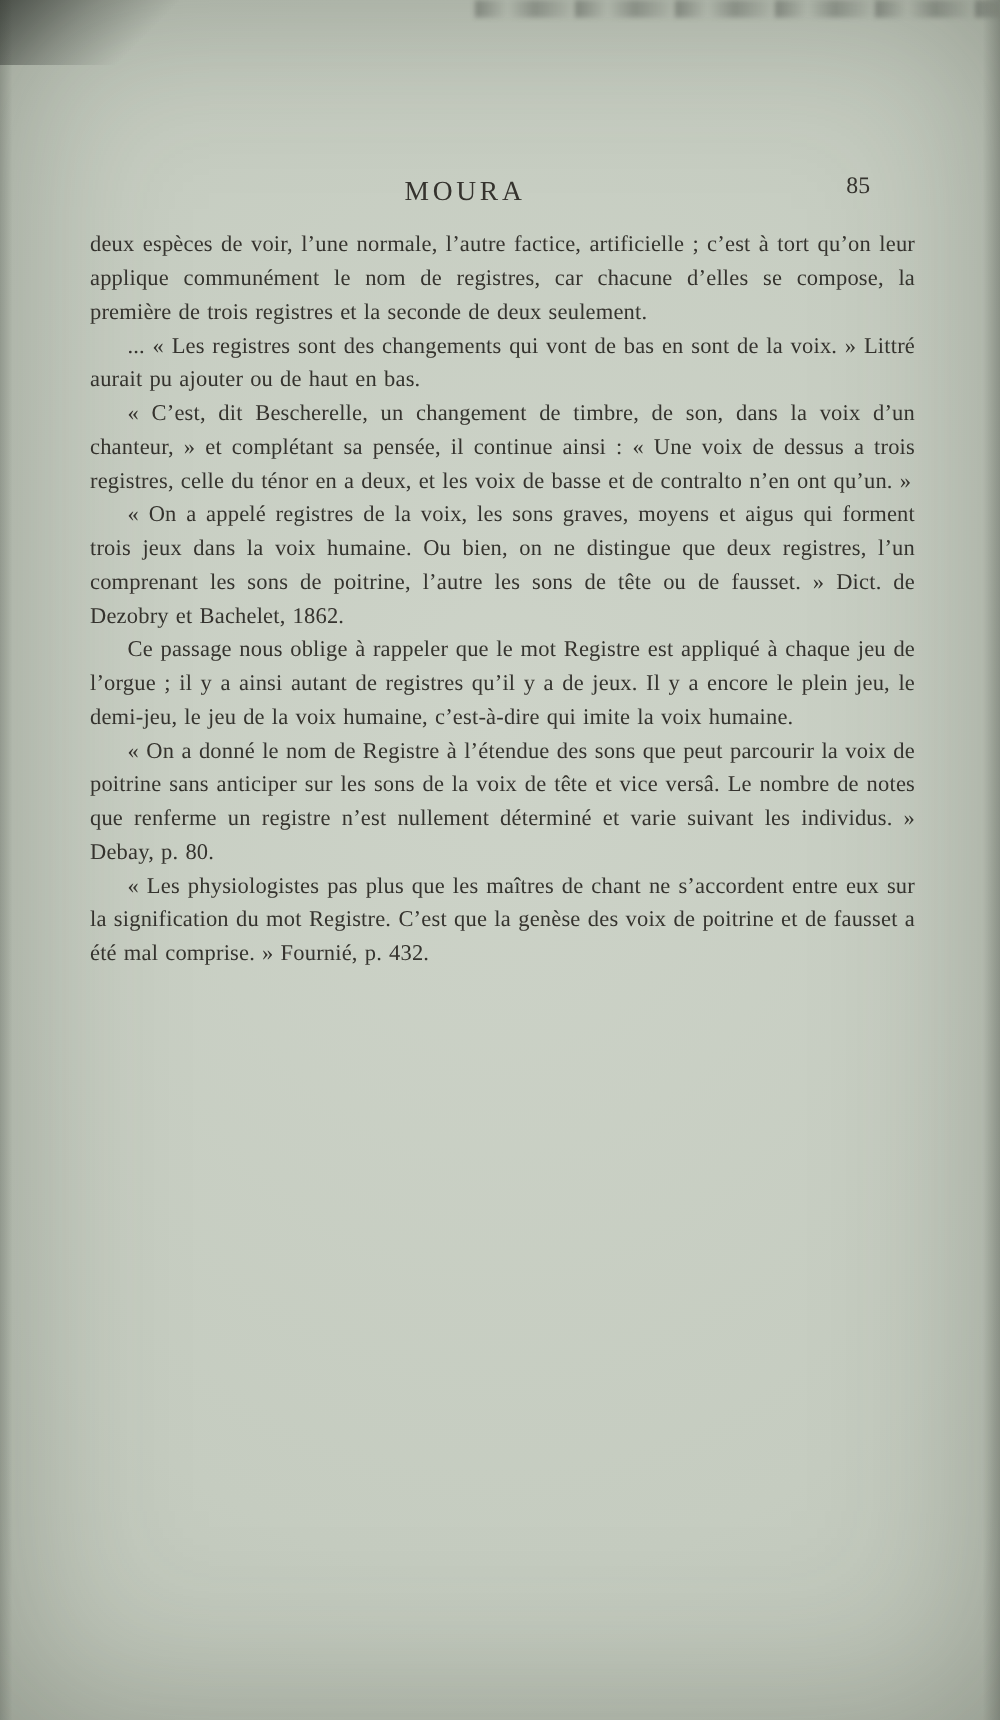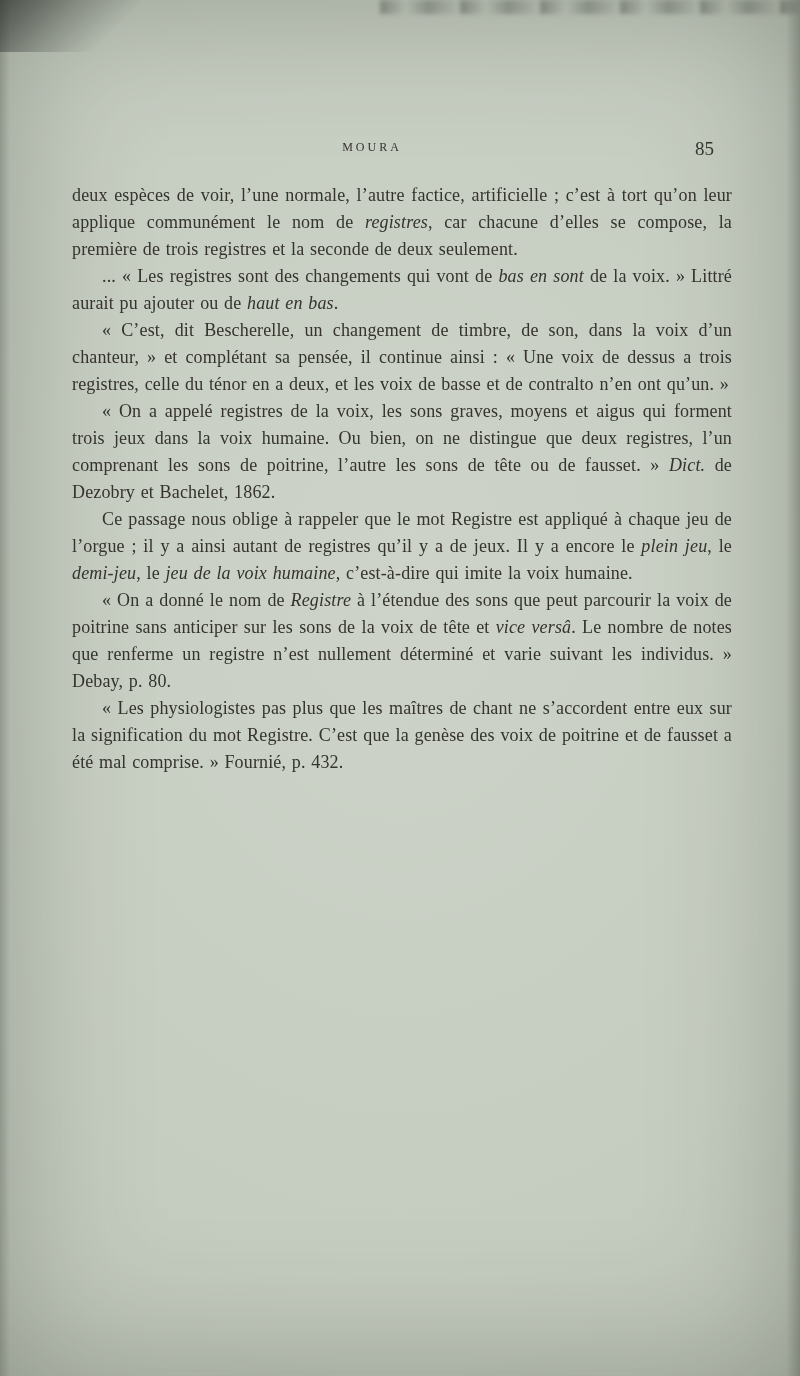--- a/index.html
+++ b/index.html
@@ -49,40 +49,40 @@
   }
   .header {
     position: relative;
     height: 26px;
     margin-bottom: 16px;
   }
   .running-head {
     position: absolute;
     left: 0; right: 60px;
     text-align: center;
-    font-size: 12px;
+    font-size: 22px;
     letter-spacing: 3px;
     color: var(--ink, #35332e);
   }
   .page-num {
     position: absolute;
-    right: 18px;
+    right: 36px;
     top: -2px;
     font-size: 19px;
   }
   .body-text p {
     margin: 0;
     font-size: 18px;
     line-height: 27px;
     text-align: justify;
     letter-spacing: 0.15px;
     word-spacing: 1px;
   }
   .body-text p.indent { text-indent: 30px; }
-  .italic { font-style: italic; }
+  .italic { }
 </style>
 </head>
 <body>
 
 <div class="page">
   <div class="artifact artifact-top-left"></div>
   <div class="artifact artifact-top-strip"></div>
   <div class="artifact artifact-left-edge"></div>
   <div class="artifact artifact-right-edge"></div>
 

